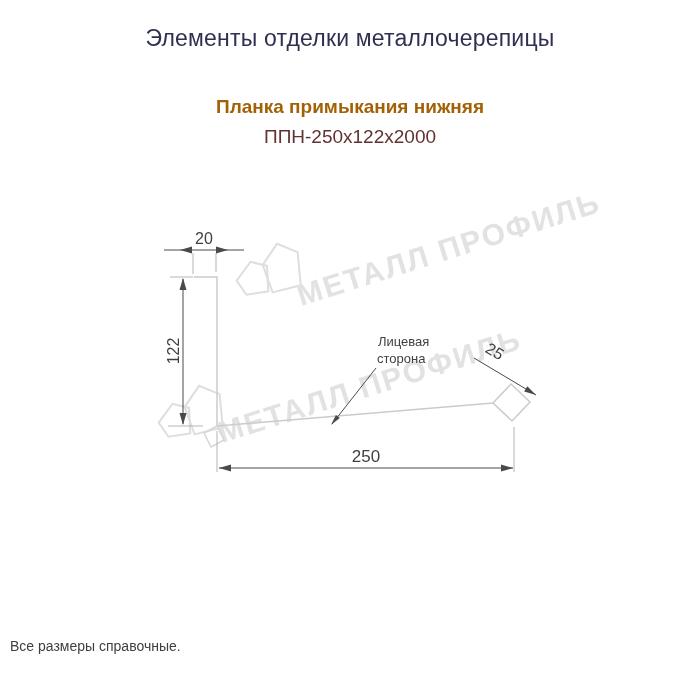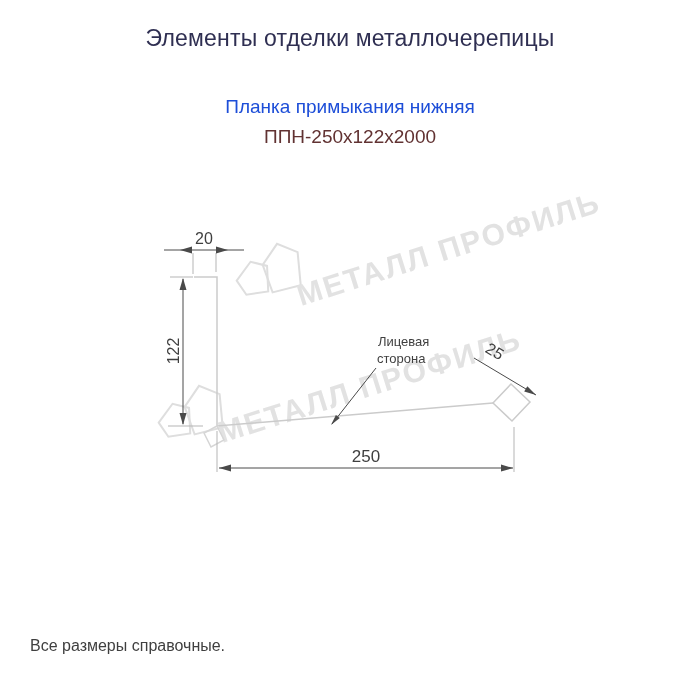--- a/index.html
+++ b/index.html
@@ -5,38 +5,38 @@
   html,body{margin:0;padding:0;background:#fff;}
   .canvas{
     position:relative;width:700px;height:700px;background:#ffffff;overflow:hidden;
     font-family:"Liberation Sans", sans-serif;
   }
   .header{position:absolute;top:0;left:0;width:700px;text-align:center;}
   .header h1{
     margin:25px 0 0 0;font-size:23px;font-weight:400;color:#2f2f52;letter-spacing:0.2px;
   }
   .header h2{
-    margin:44px 0 0 0;font-size:19px;font-weight:400;color:#1d4ed8;
+    margin:44px 0 0 0;font-size:19px;font-weight:700;color:#a16207;
   }
   .header h3{
     margin:8px 0 0 0;font-size:19px;font-weight:400;color:#613232;
   }
   svg.drawing{position:absolute;left:0;top:0;}
   svg text.dim{
     font-family:"Liberation Sans", sans-serif;
     fill:#3f3f3f;
   }
   svg text.wm{
     font-family:"Liberation Sans", sans-serif;
     font-weight:bold;
     fill:#e2e2e2;
     letter-spacing:2px;
   }
   .notes{
-    position:absolute;left:30px;top:639px;color:#3f3f3f;font-size:16px;line-height:14px;
+    position:absolute;left:10px;top:639px;color:#3f3f3f;font-size:14px;line-height:14px;
   }
 </style>
 </head>
 <body>
 
 <div class="canvas">
 
   <div class="header">
     <h1>Элементы отделки металлочерепицы</h1>
     <h2>Планка примыкания нижняя</h2>

